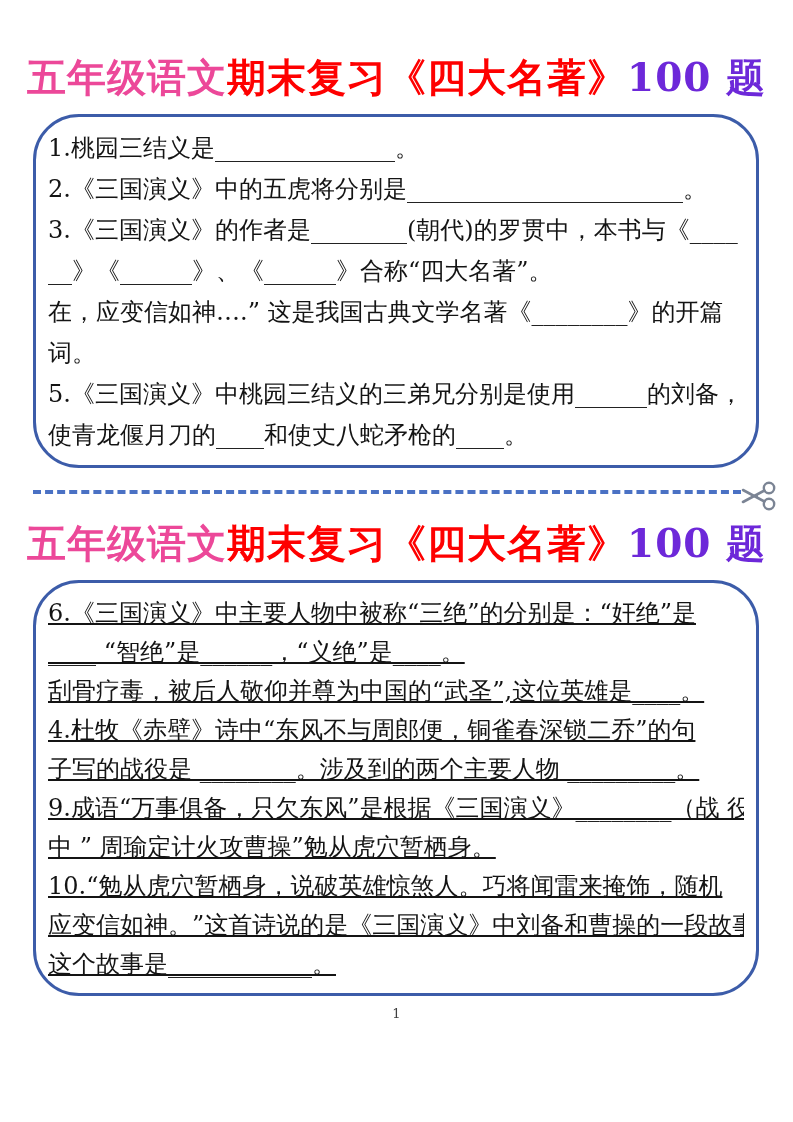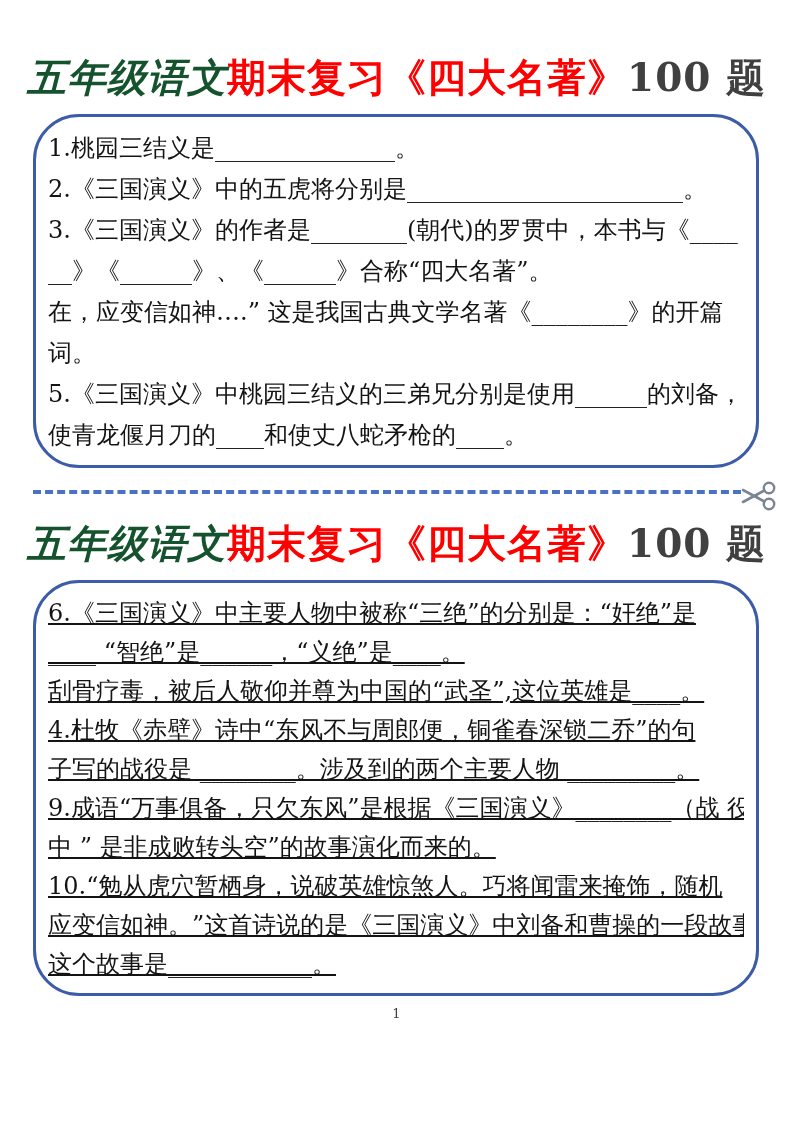--- a/index.html
+++ b/index.html
@@ -18,23 +18,23 @@
   }
   .worksheet-title {
     margin-top: 50px;
     text-align: center;
     font-size: 39px;
     line-height: 54px;
     font-weight: bold;
     letter-spacing: 1px;
     white-space: nowrap;
   }
-  .worksheet-title .t-black { color: #14532d; font-style: italic; }
+  .worksheet-title .t-black { color: #ec4899; }
   .worksheet-title .t-red   { color: #fe0000; }
-  .worksheet-title .t-blue  { color: #404040; }
+  .worksheet-title .t-blue  { color: #6d28d9; }
   .qbox {
     margin: 10px 34px 0 33px;
     border: 3.5px solid #3c5ca9;
     border-radius: 46px;
     padding: 11px 12px 9px 12px;
     box-sizing: border-box;
   }
   .qbox .qline {
     font-size: 24px;
     white-space: nowrap;
@@ -122,21 +122,21 @@
     </div>
     <div>
       <div class="qline">刮骨疗毒，被后人敬仰并尊为中国的“武圣”,这位英雄是____。</div>
     </div>
     <div>
       <div class="qline">4.杜牧《赤壁》诗中“东风不与周郎便，铜雀春深锁二乔”的句</div>
       <div class="qline">子写的战役是 ________。涉及到的两个主要人物 _________。</div>
     </div>
     <div>
       <div class="qline">9.成语“万事俱备，只欠东风”是根据《三国演义》________（战 役）</div>
-      <div class="qline">中 ” 是非成败转头空”的故事演化而来的。</div>
+      <div class="qline">中 ” 周瑜定计火攻曹操”勉从虎穴暂栖身。</div>
     </div>
     <div>
       <div class="qline">10.“勉从虎穴暂栖身，说破英雄惊煞人。巧将闻雷来掩饰，随机</div>
       <div class="qline">应变信如神。”这首诗说的是《三国演义》中刘备和曹操的一段故事。</div>
       <div class="qline">这个故事是____________。</div>
     </div>
   </div>
 
   <div class="page-number">1</div>
 

